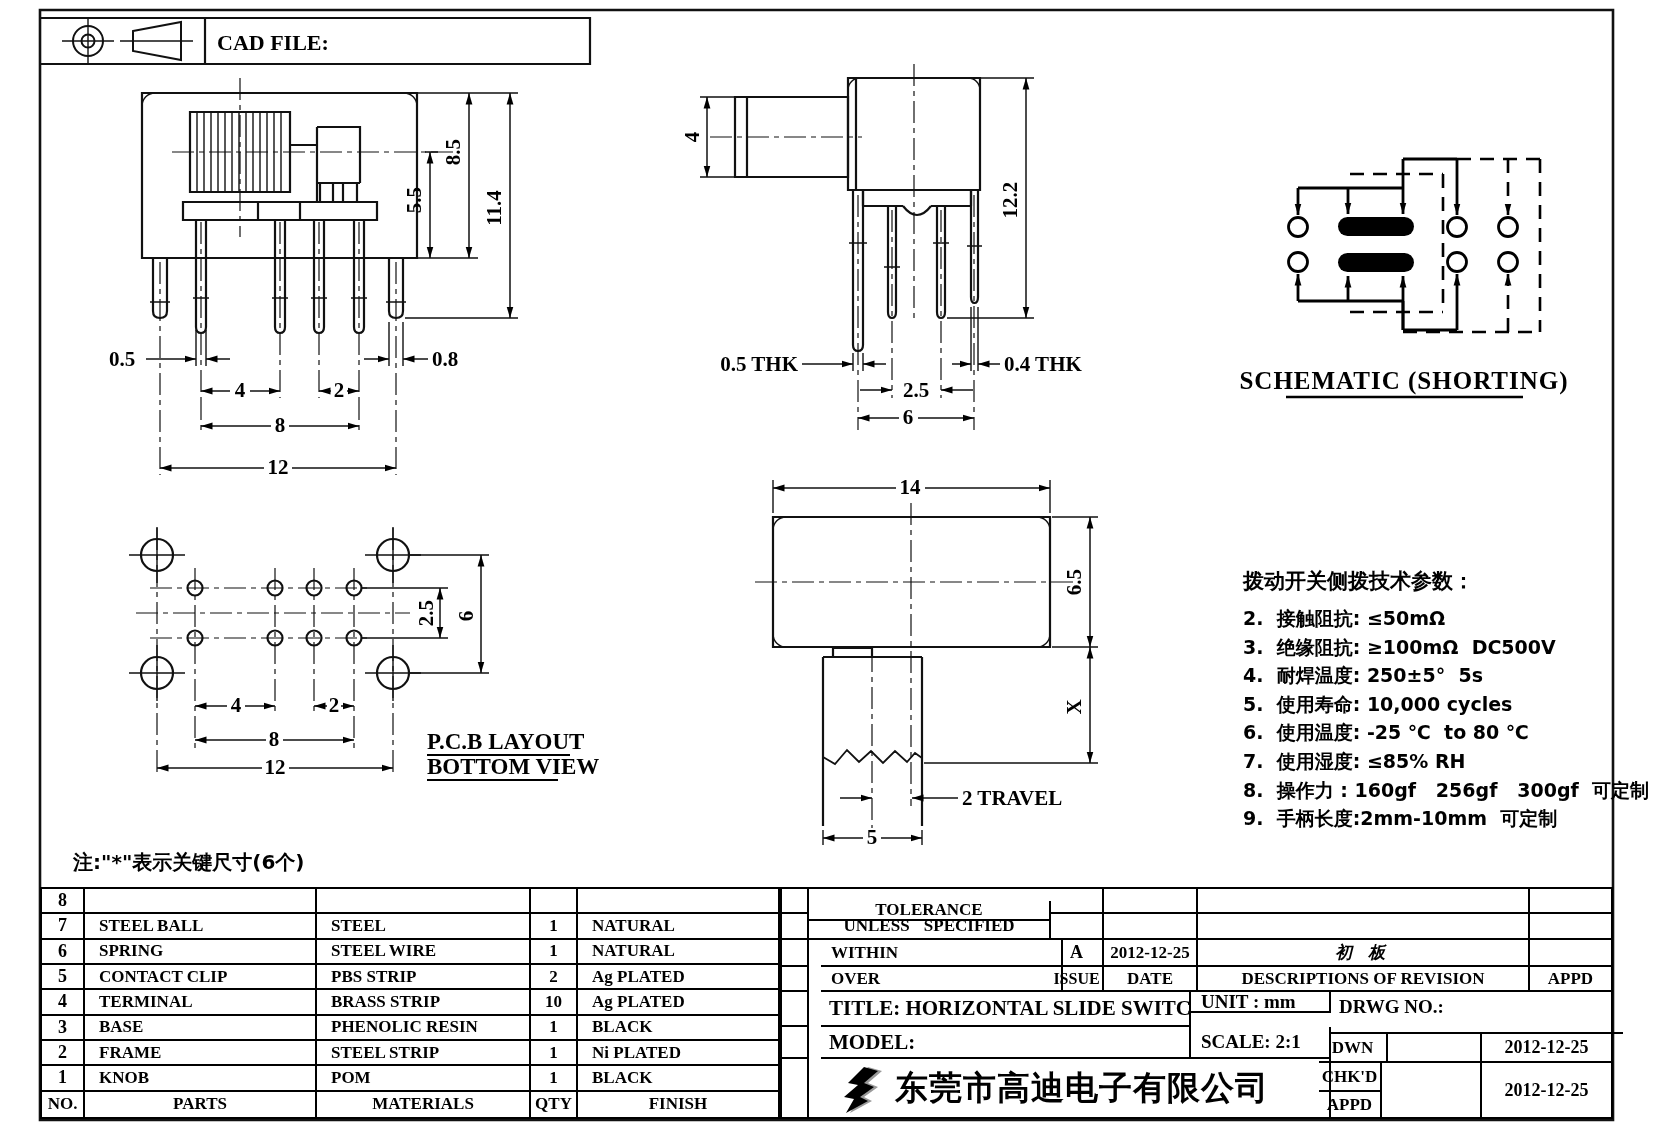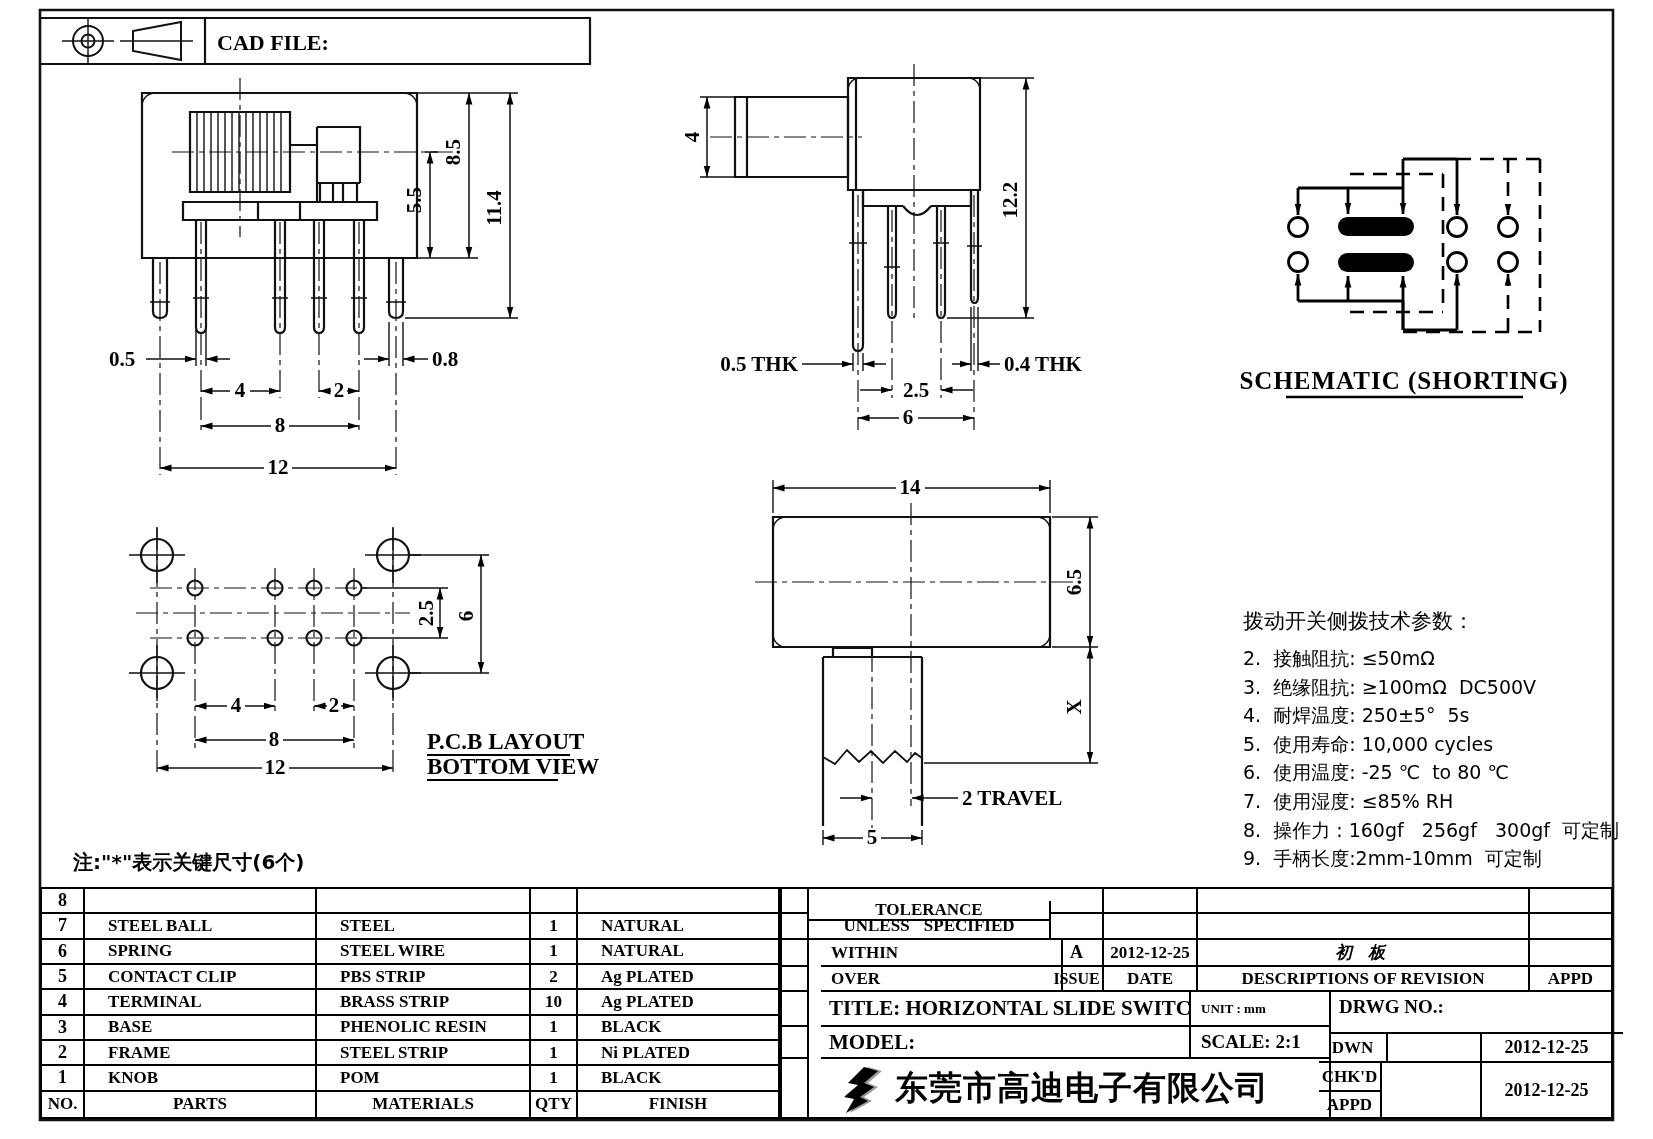--- a/index.html
+++ b/index.html
@@ -12,30 +12,30 @@
   .dml{stroke:#111;stroke-width:1.5;fill:none;}
   .sl{stroke:#000;stroke-width:2.8;fill:none;}
   .dl{stroke:#000;stroke-width:2.6;fill:none;stroke-dasharray:14 9;}
   .wrect{fill:#fff;stroke:none;}
   text{fill:#000;font-family:"Liberation Serif",serif;font-weight:bold;}
   .dimt{font-size:21px;}
   .vlab{font-size:23px;}
   .schlab{font-size:25px;letter-spacing:1px;}
   .hdrt{font-size:22px;}
   
-  #params{position:absolute;left:1243px;top:608px;width:404px;font-family:"DejaVu Sans",sans-serif;font-weight:normal;}
+  #params{position:absolute;left:1243px;top:568px;width:404px;font-family:"DejaVu Sans",sans-serif;font-weight:bold;}
   #params .hd{font-size:21px;line-height:26px;margin-bottom:10px;}
   #params .it{font-size:19px;line-height:28.6px;white-space:pre;}
   #note{position:absolute;left:73px;top:849px;font-family:"DejaVu Sans",sans-serif;font-weight:bold;font-size:20px;white-space:pre;}
   
   #parts-table{position:absolute;left:40px;top:887px;width:740px;height:232px;border:2px solid #000;
      box-sizing:border-box;display:grid;grid-template-columns:43px 232px 214px 47px 1fr;grid-template-rows:repeat(9,1fr);
      font-weight:bold;font-size:17px;}
   #parts-table .c{border-right:2px solid #000;border-bottom:2px solid #000;display:flex;align-items:center;justify-content:center;overflow:hidden;}
-  #parts-table .la{justify-content:flex-start;padding-left:23px;}
+  #parts-table .la{justify-content:flex-start;padding-left:14px;}
   #parts-table .noR{border-right:none;}
   #parts-table .noB{border-bottom:none;}
   #parts-table .num{font-size:18px;}
   
   #title-block{position:absolute;left:780px;top:887px;width:833px;height:232px;border:2px solid #000;box-sizing:border-box;font-weight:bold;}
   #title-block .tc{position:absolute;border-right:2px solid #000;border-bottom:2px solid #000;box-sizing:border-box;
      display:flex;align-items:center;justify-content:center;font-size:17px;overflow:hidden;white-space:nowrap;}
   #title-block .noR{border-right:none;}
   #title-block .noB{border-bottom:none;}
   #title-block .la{justify-content:flex-start;padding-left:10px;margin-left:12px;}
@@ -347,21 +347,21 @@
   <div class="tc" style="left:416px;top:0;width:332px;height:25px"></div>
   <div class="tc" style="left:416px;top:25px;width:332px;height:26px"></div>
   <div class="tc script" style="left:416px;top:51px;width:332px;height:27px">初 板</div>
   <div class="tc" style="left:416px;top:78px;width:332px;height:25px">DESCRIPTIONS OF REVISION</div>
   <div class="tc noR" style="left:748px;top:0;width:81px;height:25px"></div>
   <div class="tc noR" style="left:748px;top:25px;width:81px;height:26px"></div>
   <div class="tc noR" style="left:748px;top:51px;width:81px;height:27px"></div>
   <div class="tc noR" style="left:748px;top:78px;width:81px;height:25px">APPD</div>
 
   <div class="tc la" style="left:27px;top:103px;width:370px;height:35px;font-size:21px;padding-left:8px">TITLE: HORIZONTAL SLIDE SWITCH</div>
-  <div class="tc la" style="left:397px;top:103px;width:140px;height:35px;font-size:13px">UNIT : mm</div>
+  <div class="tc la" style="left:397px;top:103px;width:140px;height:21px;font-size:19px">UNIT : mm</div>
   <div class="tc la" style="left:27px;top:138px;width:370px;height:32px;font-size:21px;padding-left:8px">MODEL:</div>
   <div class="tc la" style="left:397px;top:138px;width:140px;height:32px;font-size:19px">SCALE: 2:1</div>
 
   <div class="tc noB la" style="left:27px;top:170px;width:510px;height:58px;gap:10px;padding-left:12px">
     <svg width="52" height="52" viewBox="0 0 52 52" style="position:static;flex:none">
       <path fill="#9a9a9a" d="M33,7 L17,23 L27,25 L13,37 L23,39 L15,53 L37,41 L29,37 L43,27 L33,23 L47,11 Z" transform="translate(2,-2)"></path>
       <path fill="#000" d="M31,5 L15,21 L25,23 L11,35 L21,37 L13,51 L35,39 L27,35 L41,25 L31,21 L45,9 Z"></path>
     </svg>
     <span class="company">东莞市高迪电子有限公司</span>
   </div>

